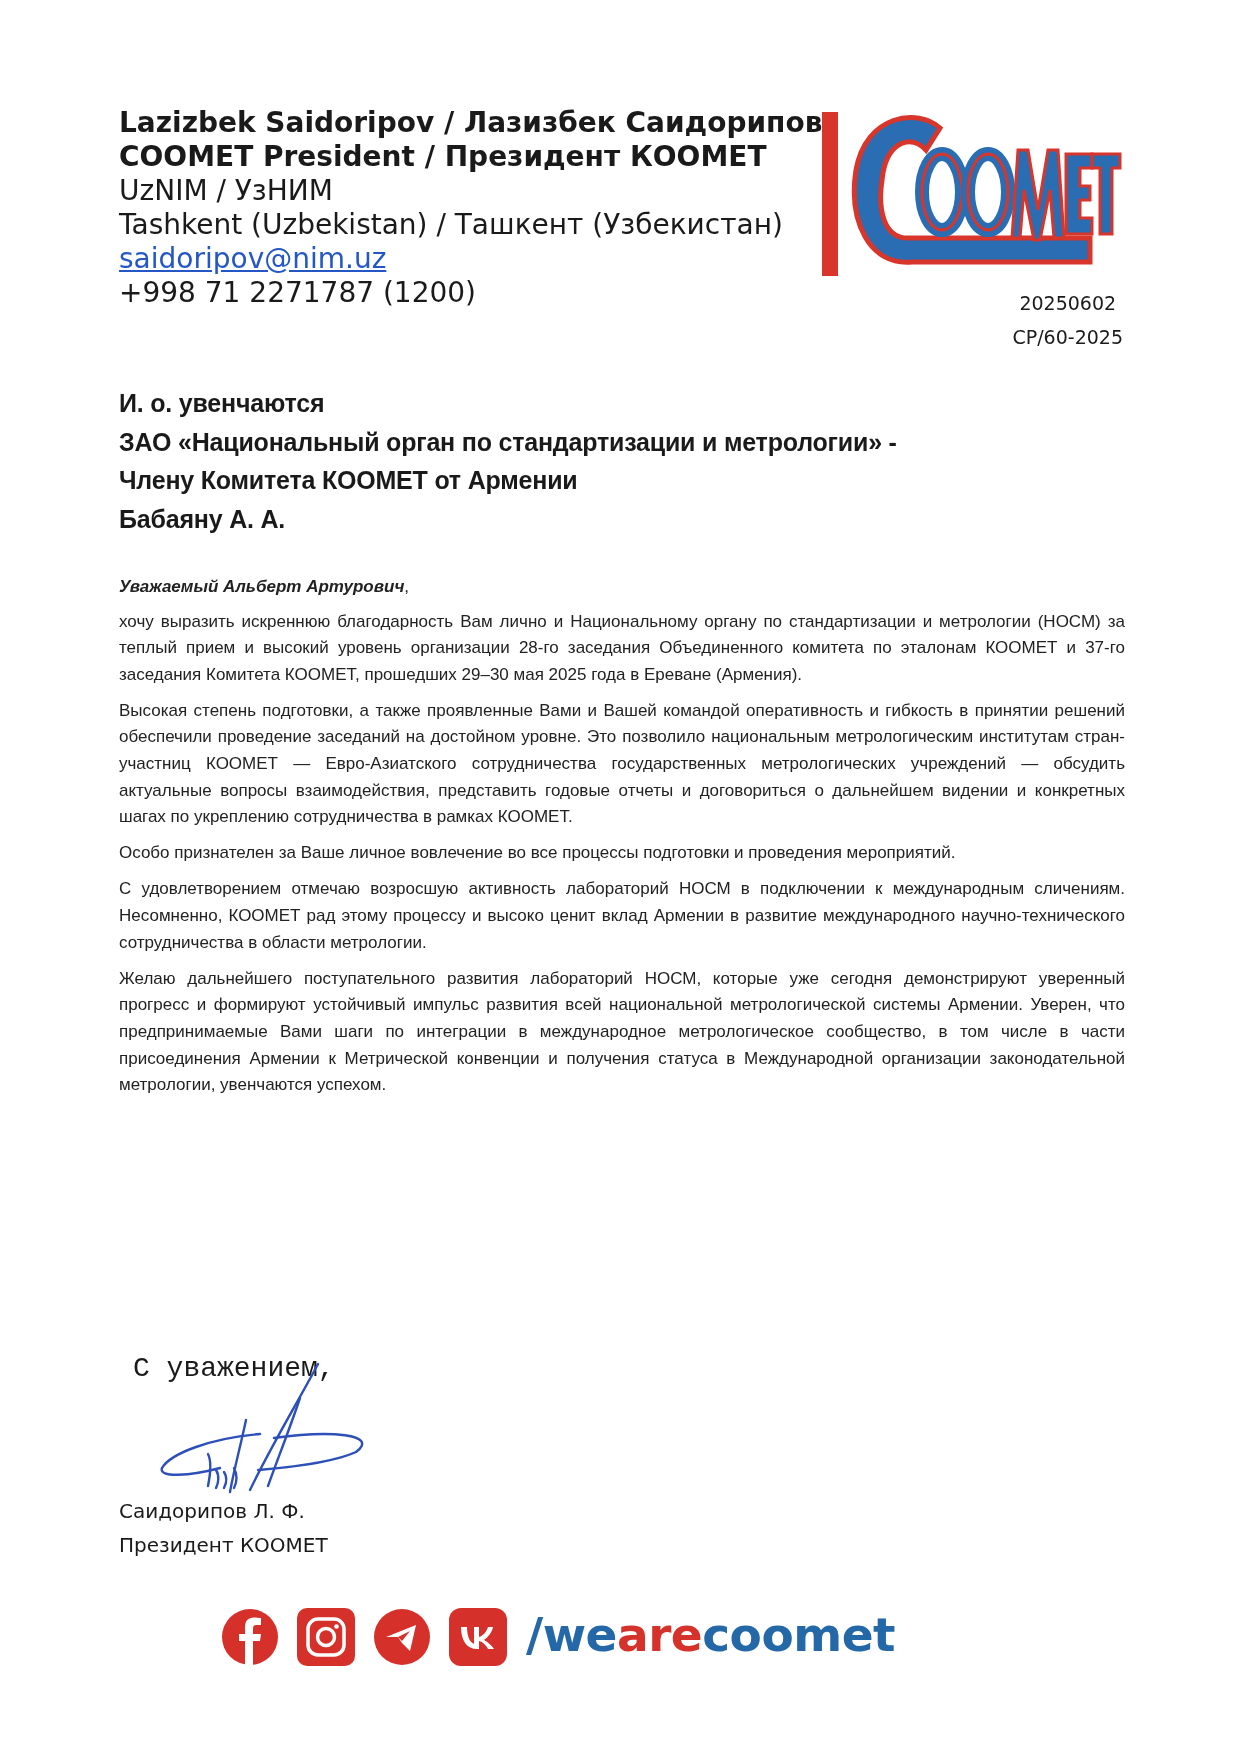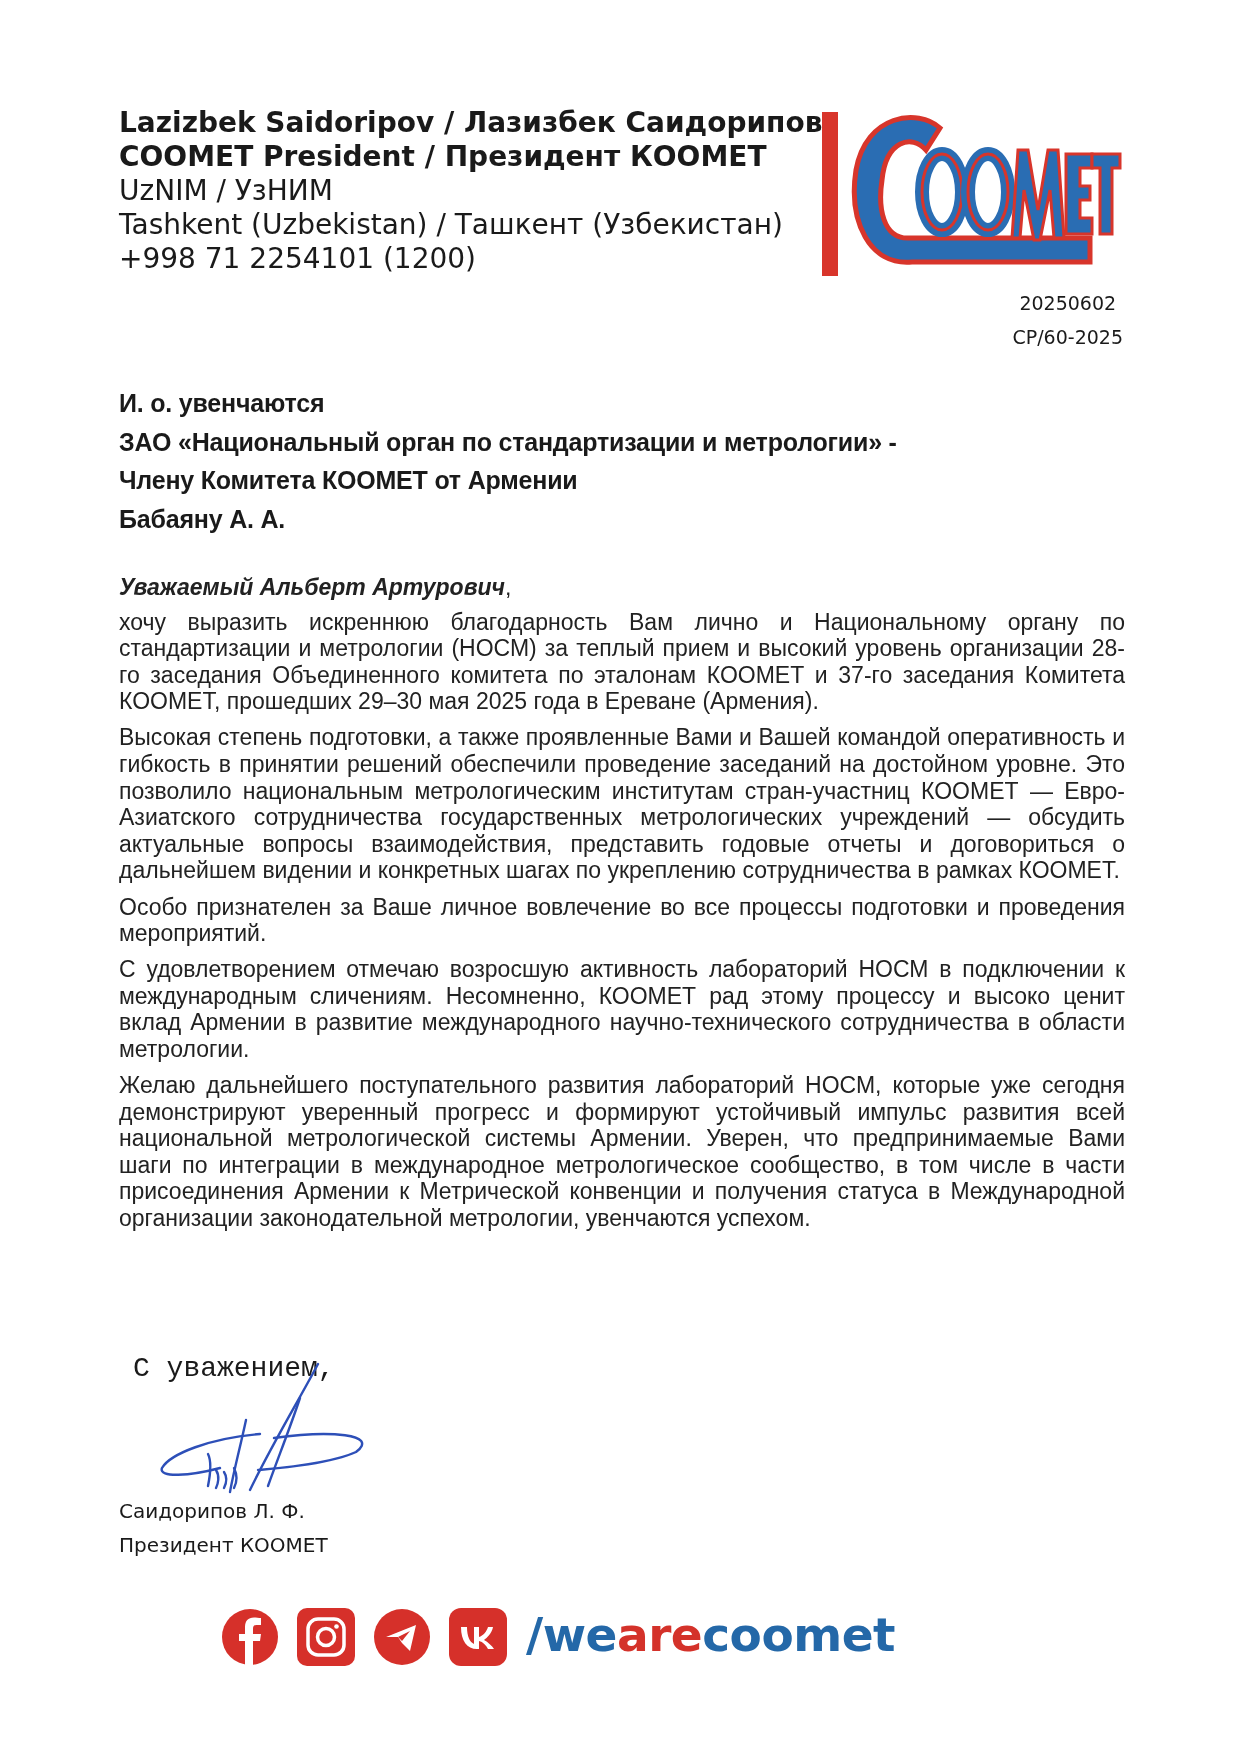--- a/index.html
+++ b/index.html
@@ -7,21 +7,21 @@
 
   #sender { position: absolute; left: 119px; top: 106px; font-family: "DejaVu Sans", sans-serif; font-size: 28px; line-height: 34px; }
   #sender .b { font-weight: bold; }
   #sender a { color: #2457c5; text-decoration: underline; }
 
   #logo { position: absolute; left: 822px; top: 110px; width: 300px; height: 168px; }
   #refs { position: absolute; right: 119px; top: 286px; text-align: center; font-family: "DejaVu Sans", sans-serif; font-size: 19px; line-height: 34px; }
 
   #addressee { position: absolute; left: 119px; top: 384px; font-family: "Liberation Sans", sans-serif; font-weight: bold; font-size: 25px; line-height: 38.5px; letter-spacing: -0.2px; }
 
-  #body { position: absolute; left: 119px; top: 574px; width: 1006px; font-family: "Liberation Sans", sans-serif; font-size: 23px; line-height: 26.6px; color: #222; }
+  #body { position: absolute; left: 119px; top: 574px; width: 1006px; font-family: "Liberation Sans", sans-serif; font-size: 17px; line-height: 26.6px; color: #222; }
   #body .greet { margin: 0 0 8px 0; }
   #body .greet i { font-weight: bold; }
   #body p { margin: 0 0 9.5px 0; text-align: justify; }
 
   #closing { position: absolute; left: 133px; top: 1352px; font-family: Liberation Mono, monospace; font-size: 28px; line-height: 34px; }
   #signature { position: absolute; left: 150px; top: 1358px; width: 220px; height: 140px; }
   #signer { position: absolute; left: 119px; top: 1494px; font-family: "DejaVu Sans", sans-serif; font-size: 20px; line-height: 34px; }
 
   #social { position: absolute; left: 220px; top: 1607px; display: flex; align-items: flex-start; }
   .soc { width: 60px; height: 60px; margin-right: 16px; display: flex; align-items: center; justify-content: center; }
@@ -30,21 +30,22 @@
   #handle .red { color: #d4322a; }
 </style>
 </head>
 <body>
 
 <div id="sender">
   <div class="b">Lazizbek Saidoripov / Лазизбек Саидорипов</div>
   <div class="b">COOMET President / Президент КООМЕТ</div>
   <div>UzNIM / УзНИМ</div>
   <div>Tashkent (Uzbekistan) / Ташкент (Узбекистан)</div>
-  <div>+998 71 2254101 (1200)</div>
+  <div><a title="saidoripov@nim.uz">saidoripov@nim.uz</a></div>
+  <div>+998 71 2271787 (1200)</div>
 </div>
 
 <svg id="logo" viewBox="0 0 300 168">
   <rect x="0" y="2" width="16" height="164" fill="#d8352b"></rect>
 
   <path d="M118 18 C96 -2 44 4 34 60 C26 112 48 156 90 152 L268 152 L268 128 L88 128 C60 130 56 96 60 70 C64 30 90 24 104 40 Z" fill="#2a6db3" stroke="#d8352b" stroke-width="5"></path>
 
   <ellipse cx="120" cy="82" rx="20" ry="38" fill="none" stroke="#2a6db3" stroke-width="14"></ellipse>
   <ellipse cx="120" cy="82" rx="20" ry="38" fill="none" stroke="#d8352b" stroke-width="3"></ellipse>
   <ellipse cx="166" cy="82" rx="20" ry="38" fill="none" stroke="#2a6db3" stroke-width="14"></ellipse>

